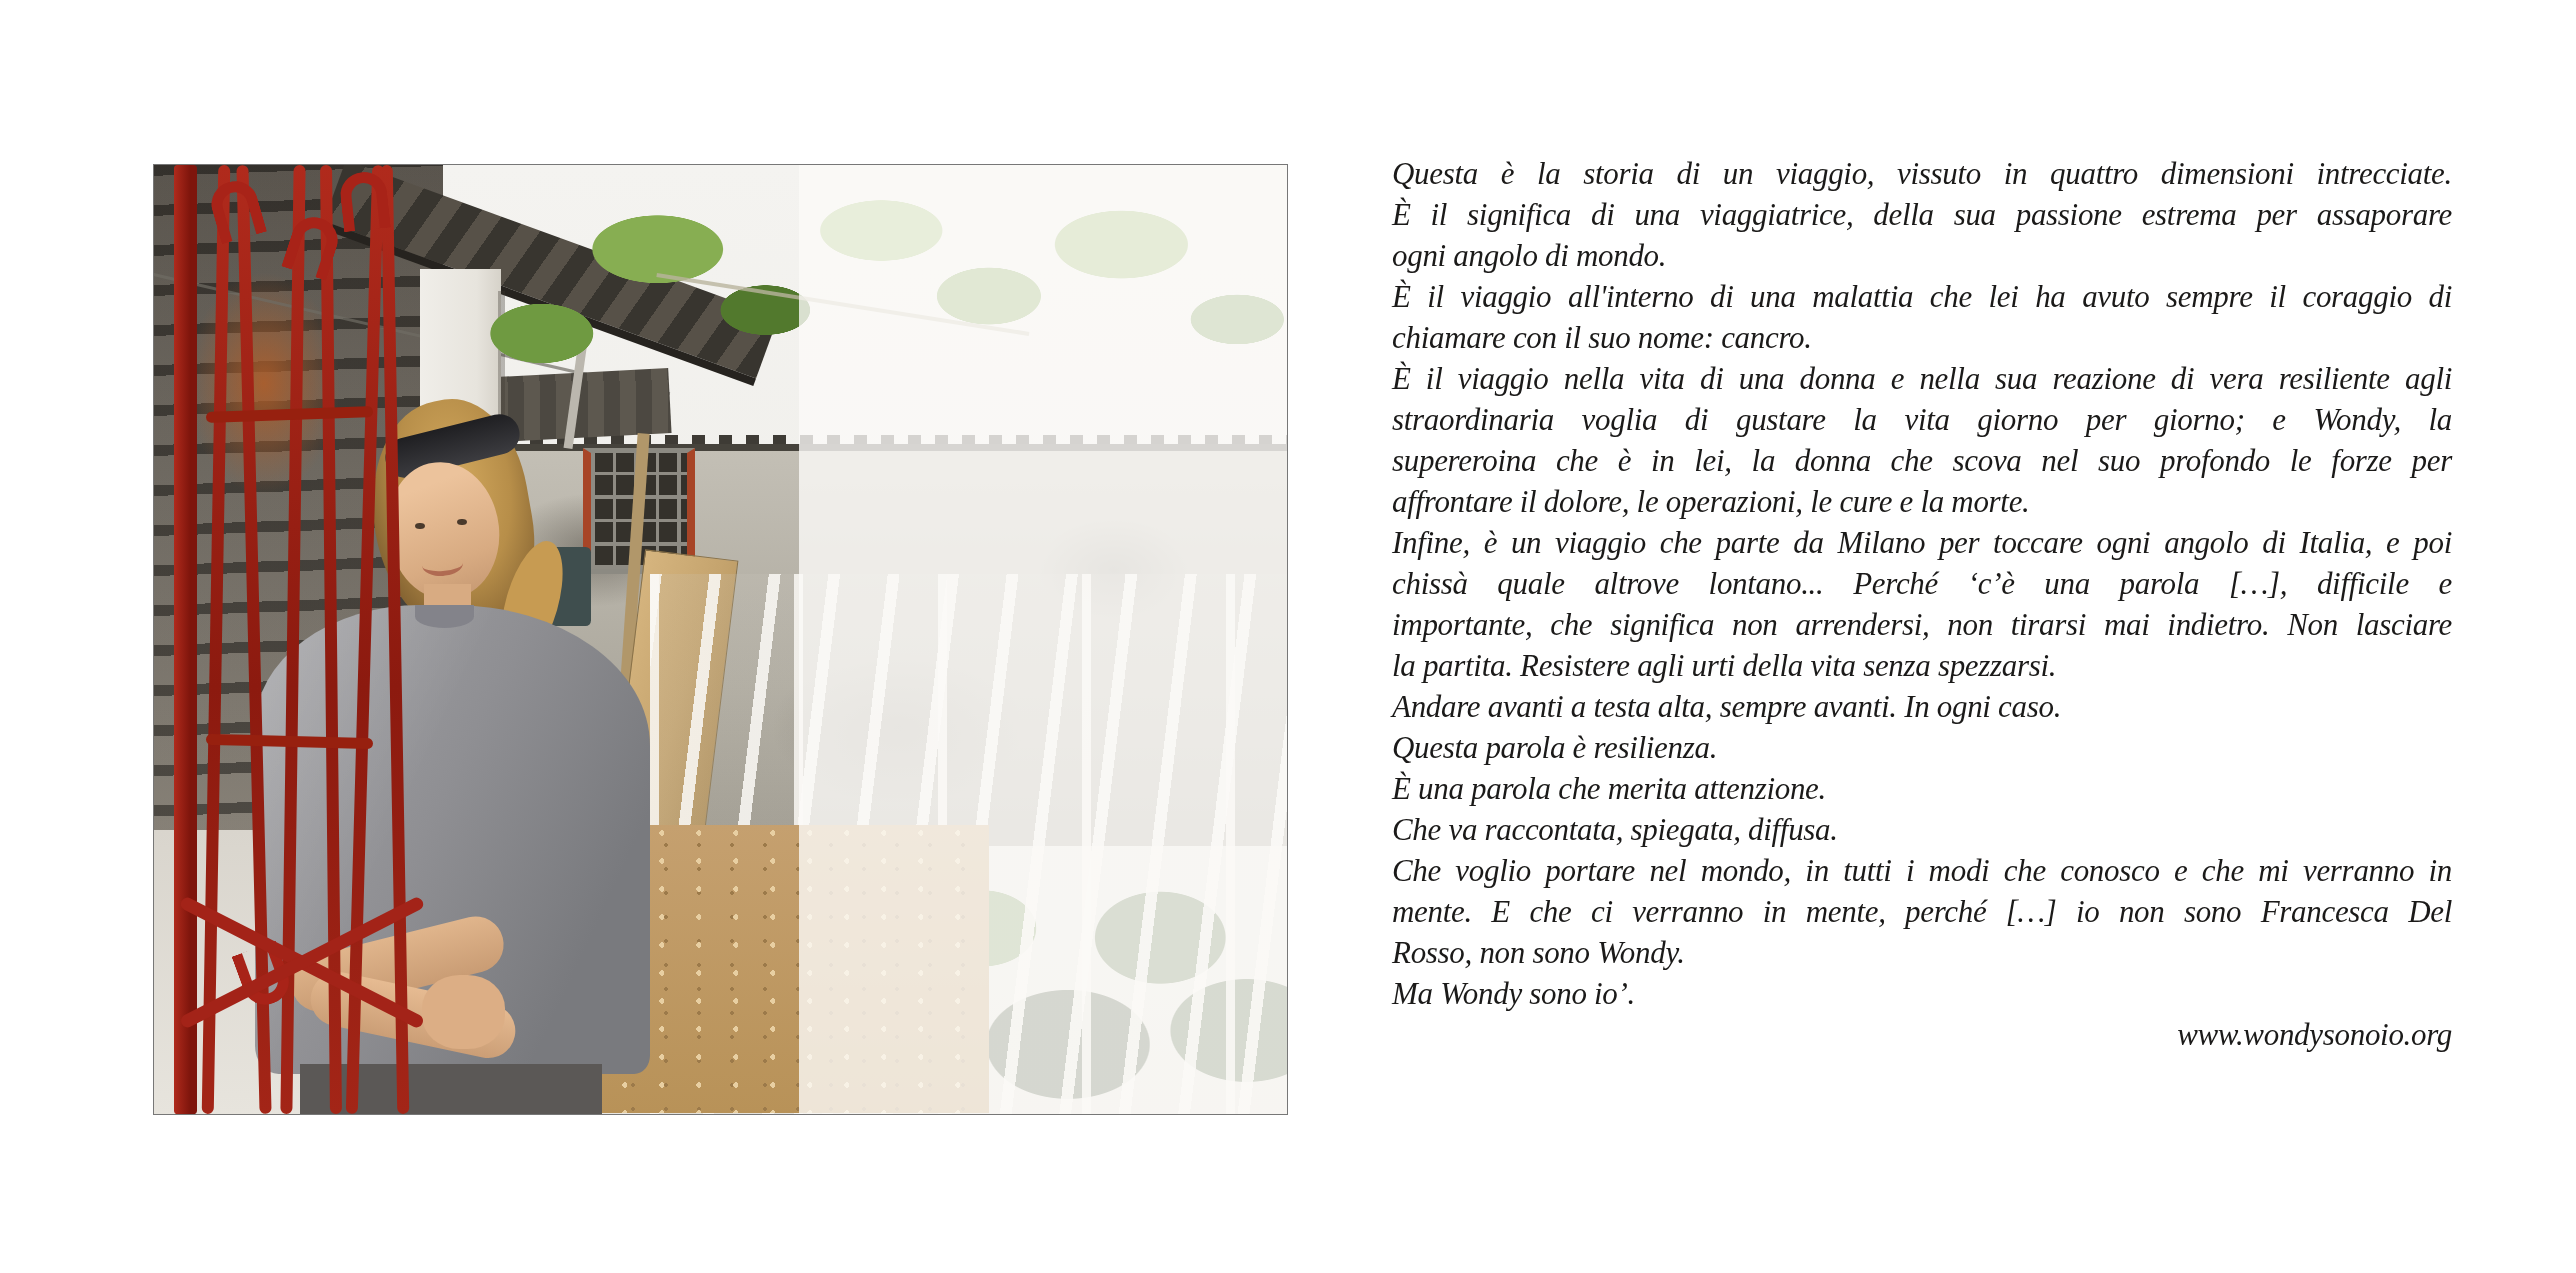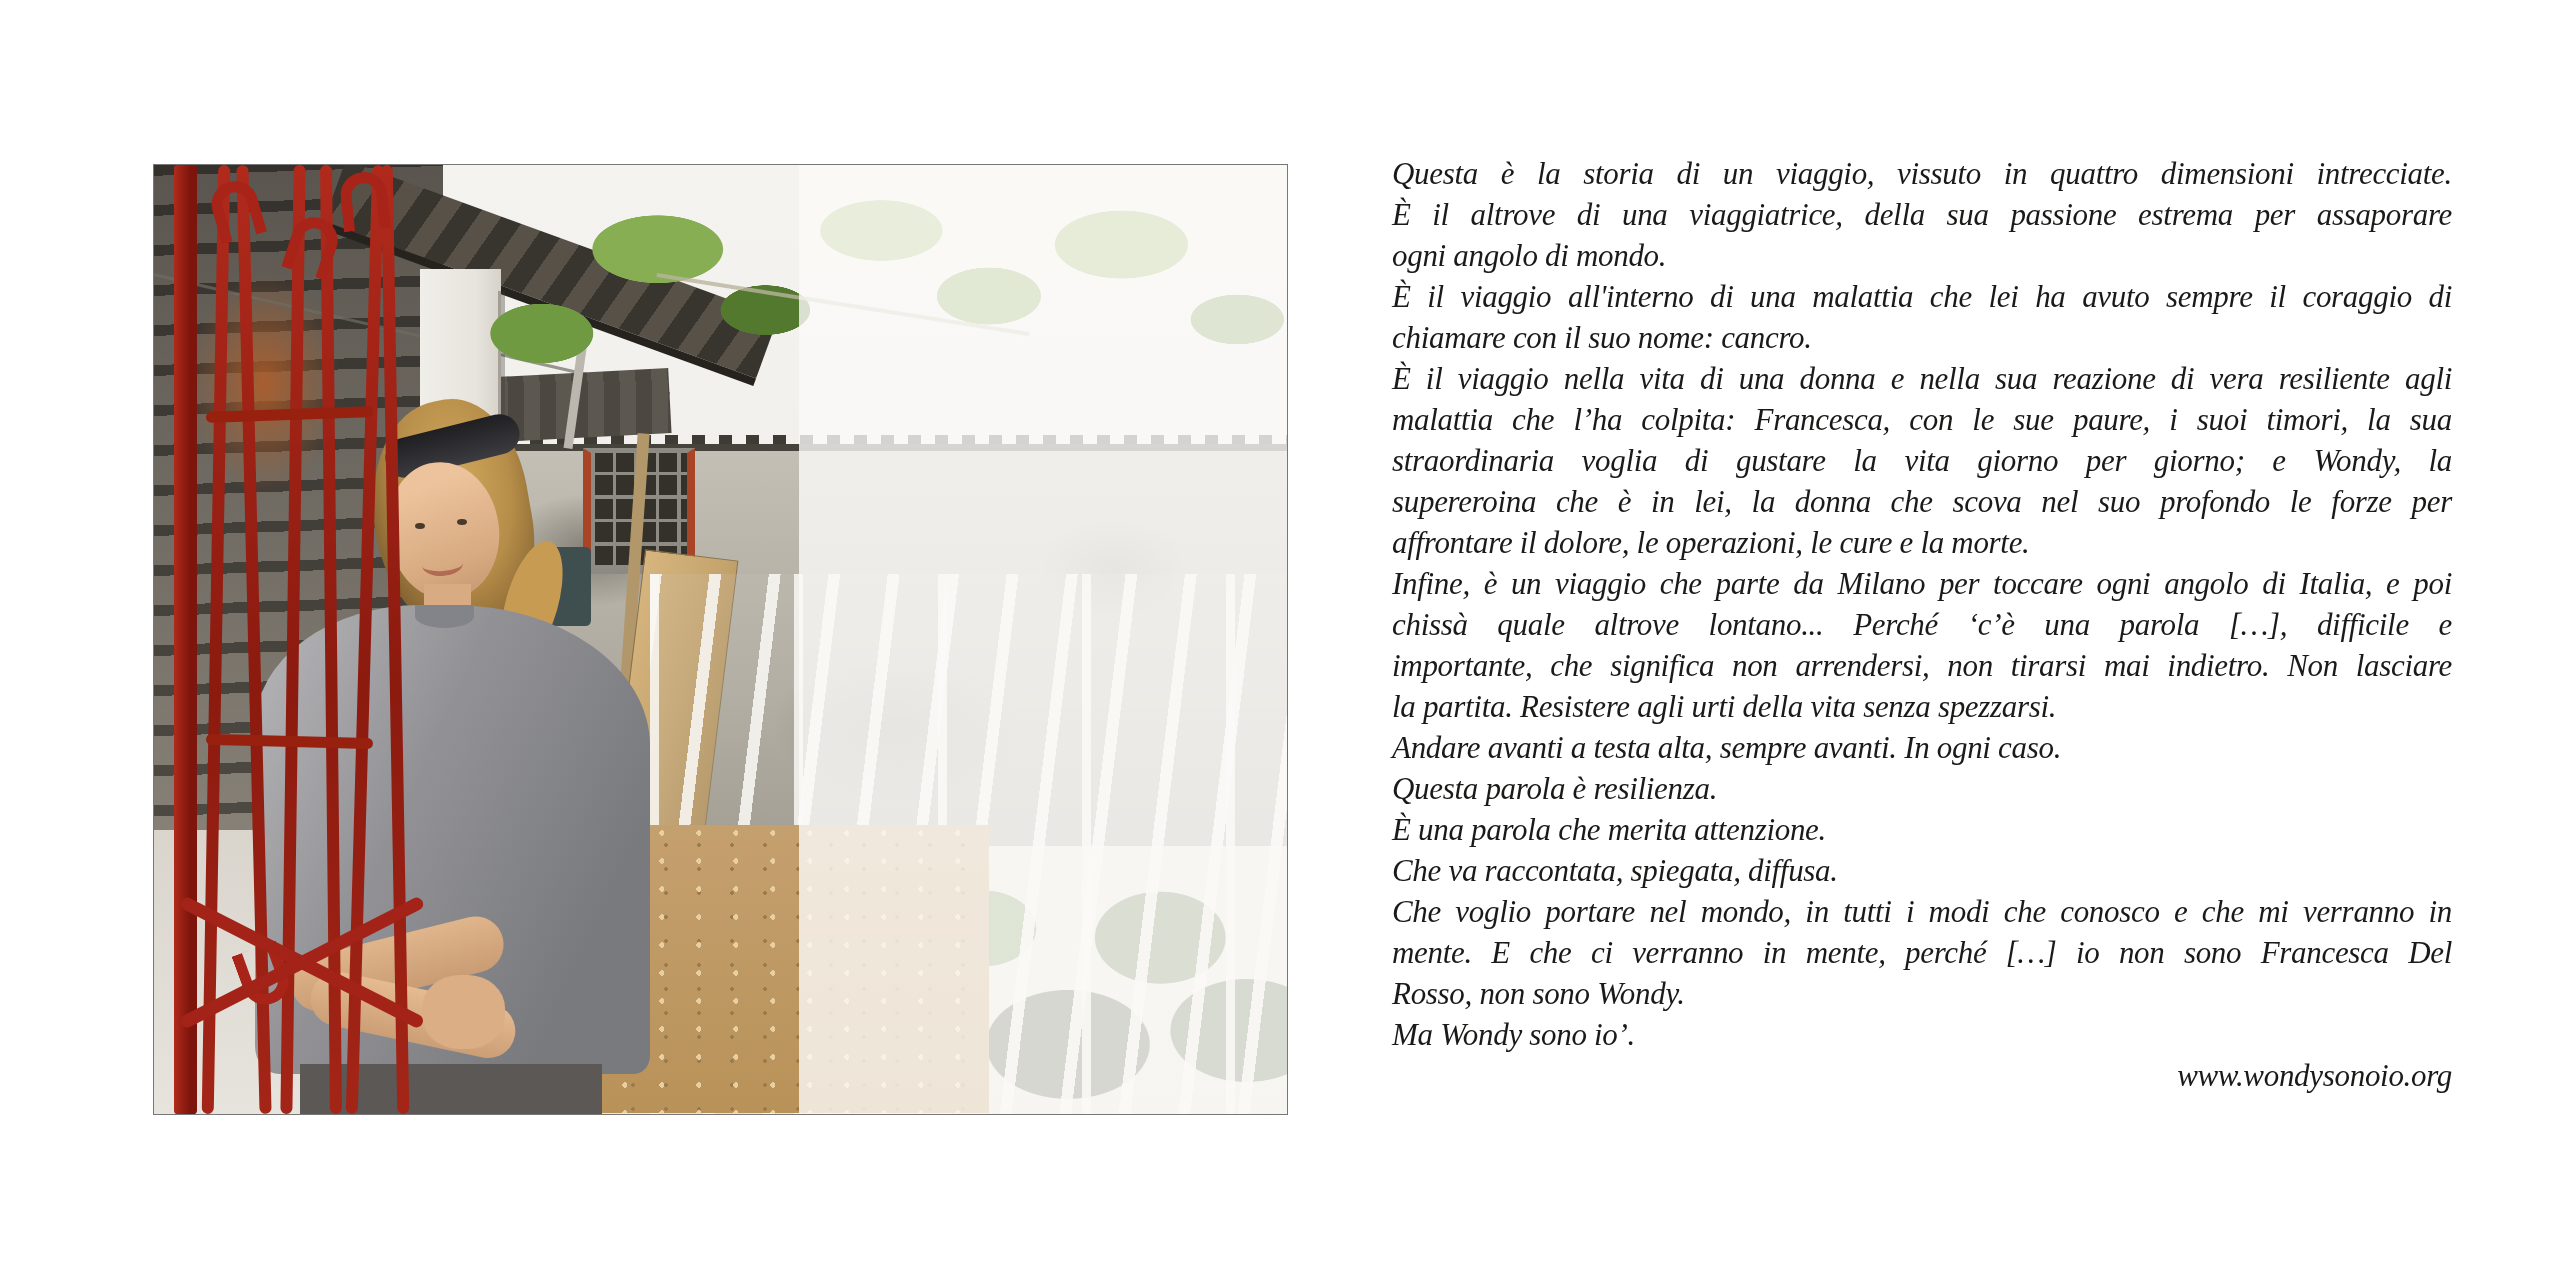--- a/index.html
+++ b/index.html
@@ -232,26 +232,25 @@
     <div class="g-cross g-x2"></div>
     <div class="g-rail g-r1"></div>
     <div class="g-rail g-r2"></div>
   </div>
 
   <div class="veil"></div>
 </div>
 
 <div class="body-text">
     <div class="line">Questa è la storia di un viaggio, vissuto in quattro dimensioni intrecciate.</div>
-    <div class="line">È il altrove di una viaggiatrice, della sua passione estrema per assaporare</div>
+    <div class="line">È il significa di una viaggiatrice, della sua passione estrema per assaporare</div>
     <div class="line left">ogni angolo di mondo.</div>
     <div class="line">È il viaggio all'interno di una malattia che lei ha avuto sempre il coraggio di</div>
     <div class="line left">chiamare con il suo nome: cancro.</div>
     <div class="line">È il viaggio nella vita di una donna e nella sua reazione di vera resiliente agli</div>
-    <div class="line">malattia che l’ha colpita: Francesca, con le sue paure, i suoi timori, la sua</div>
     <div class="line">straordinaria voglia di gustare la vita giorno per giorno; e Wondy, la</div>
     <div class="line">supereroina che è in lei, la donna che scova nel suo profondo le forze per</div>
     <div class="line left">affrontare il dolore, le operazioni, le cure e la morte.</div>
     <div class="line">Infine, è un viaggio che parte da Milano per toccare ogni angolo di Italia, e poi</div>
     <div class="line">chissà quale altrove lontano... Perché ‘c’è una parola […], difficile e</div>
     <div class="line">importante, che significa non arrendersi, non tirarsi mai indietro. Non lasciare</div>
     <div class="line left">la partita. Resistere agli urti della vita senza spezzarsi.</div>
     <div class="line left">Andare avanti a testa alta, sempre avanti. In ogni caso.</div>
     <div class="line left">Questa parola è resilienza.</div>
     <div class="line left">È una parola che merita attenzione.</div>

